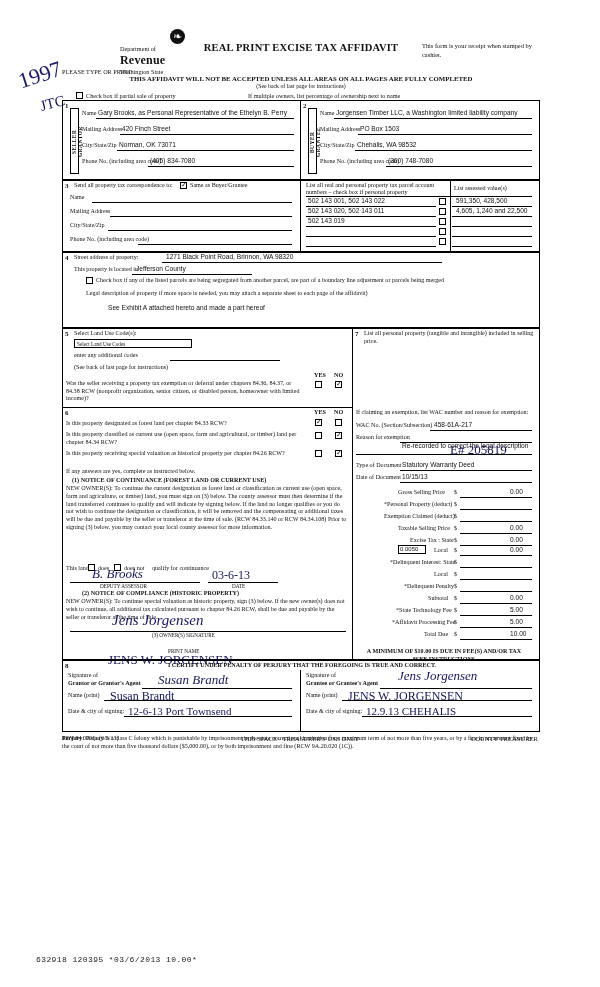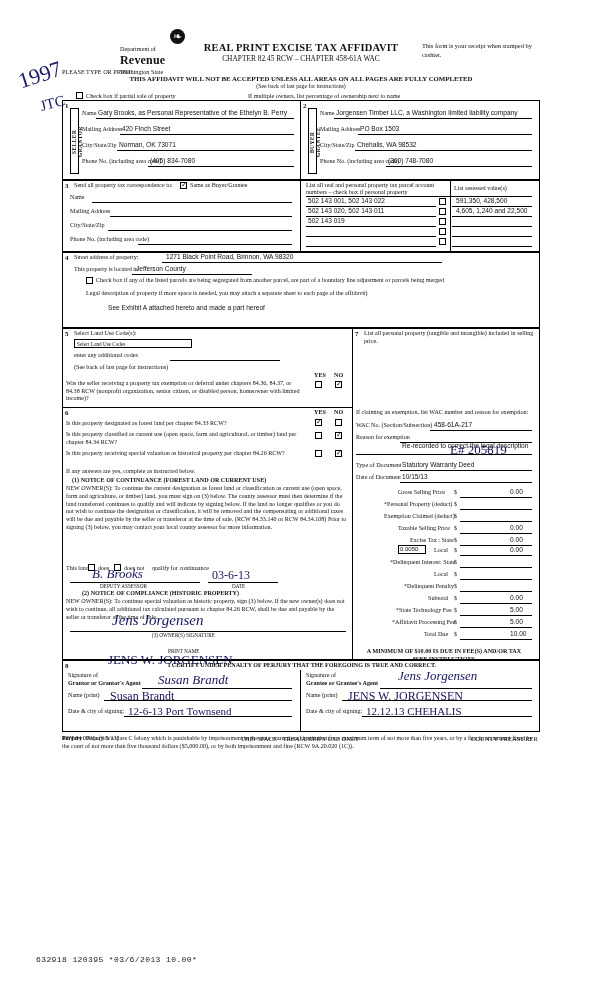--- a/index.html
+++ b/index.html
@@ -50,21 +50,20 @@
   <div class="form">
 
     <div class="hdr">
       <div class="dept">
         <span class="st">Department of</span><br>
         <b>Revenue</b><br>
         <span class="st">Washington State</span>
       </div>
       <div class="wa-logo">❧</div>
       <div class="title">REAL PRINT EXCISE TAX AFFIDAVIT</div>
-      <div class="sub1">CHAPTER 82.45 RCW – CHAPTER 458-61A WAC</div>
       <div class="receipt">This form is your receipt when stamped by cashier.</div>
     </div>
     <div class="pleaseprint">PLEASE TYPE OR PRINT</div>
     <div class="boldline">THIS AFFIDAVIT WILL NOT BE ACCEPTED UNLESS ALL AREAS ON ALL PAGES ARE FULLY COMPLETED</div>
     <div class="subnote">(See back of last page for instructions)</div>
 
     <div class="cb" style="left:14px;top:63.5px;"></div>
     <div class="chkline" style="left:24px;">Check box if partial sale of property</div>
     <div class="chkline2">If multiple owners, list percentage of ownership next to name</div>
 
@@ -349,21 +348,21 @@
     <div class="lbl b" style="left:244px;top:652px;">Grantee or Grantee's Agent</div>
     <div class="line" style="left:318px;top:659.5px;width:152px;"></div>
     <div class="sig" style="left:336px;top:640px;font-size:13px;">Jens Jorgensen</div>
 
     <div class="lbl" style="left:244px;top:664px;">Name (print)</div>
     <div class="line" style="left:280px;top:671.5px;width:190px;"></div>
     <div class="ink" style="left:286px;top:661px;font-size:12px;">JENS W. JORGENSEN</div>
 
     <div class="lbl" style="left:244px;top:680px;">Date &amp; city of signing:</div>
     <div class="line" style="left:300px;top:687.5px;width:170px;"></div>
-    <div class="ink" style="left:304px;top:677px;font-size:11px;">12.12.13   CHEHALIS</div>
+    <div class="ink" style="left:304px;top:677px;font-size:11px;">12.9.13   CHEHALIS</div>
 
     <div class="lnote" style="left:0;top:707px;width:478px;"><b>Perjury:</b> <span>Perjury is a class C felony which is punishable by imprisonment in the state correctional institution for a maximum term of not more than five years, or by a fine in an amount fixed by the court of not more than five thousand dollars ($5,000.00), or by both imprisonment and fine (RCW 9A.20.020 (1C)).</span></div>
   </div>
 
   <div class="foot">REV 84 0001a (6/5/13)</div>
   <div class="footc">THIS SPACE - TREASURER'S USE ONLY</div>
   <div class="footr">COUNTY TREASURER</div>
 
   <div class="bottomstamp">632918 120395 *03/6/2013  10.00*</div>
 </div>

